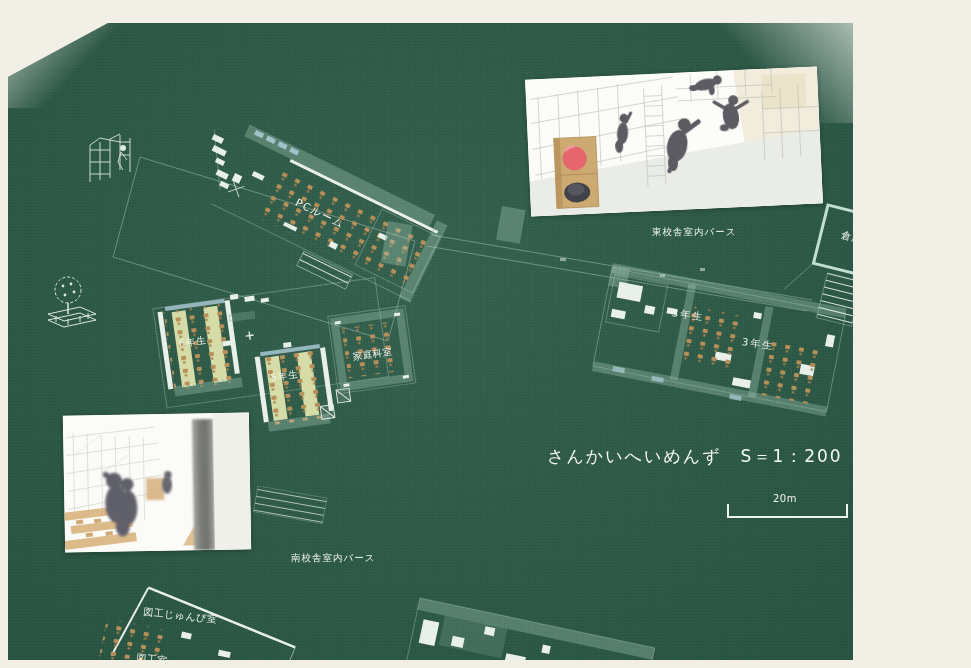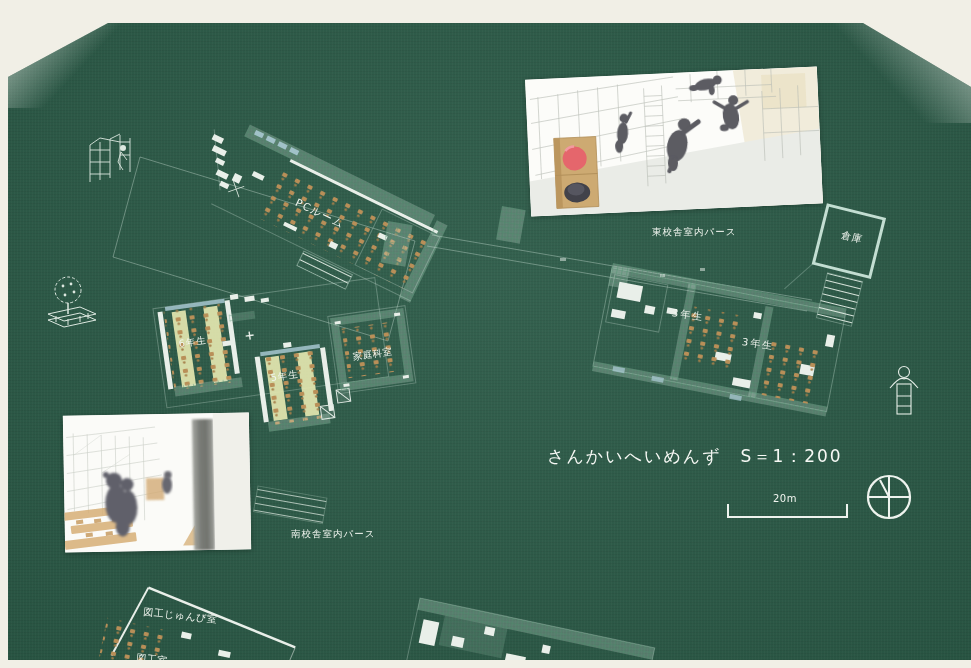--- a/index.html
+++ b/index.html
@@ -1,18 +1,18 @@
 <!DOCTYPE html>
 <html><head>
 <meta charset="utf-8">
 <style>
   html,body{margin:0;padding:0;}
   body{width:971px;height:668px;position:relative;background:#f1efe6;
        font-family:"DejaVu Sans","Liberation Sans",sans-serif;overflow:hidden;}
-  #board{position:absolute;left:8px;top:23px;width:963px;height:637px;
+  #board{position:absolute;left:8px;top:23px;width:845px;height:637px;
          background-color:#2b5a47;
          background-image:
            radial-gradient(ellipse at 50% 40%, rgba(255,255,255,.045), rgba(0,0,0,.07)),
            repeating-linear-gradient(0deg, rgba(0,0,0,.05) 0 1px, transparent 1px 3px),
            repeating-linear-gradient(90deg, rgba(255,255,255,.025) 0 1px, transparent 1px 3px);
          clip-path:polygon(100px 0, 855px 0, 100% 64px, 100% 100%, 0 100%, 0 54px);
          overflow:hidden;}
   .shade-tl{position:absolute;left:0;top:0;width:130px;height:85px;
             background:linear-gradient(133deg, rgba(198,212,202,.85), rgba(198,212,202,0) 55%);}
   .shade-tr{position:absolute;right:0;top:0;width:160px;height:100px;
@@ -26,21 +26,21 @@
   #lbl-pc{left:299px;top:196px;font-size:10.5px;letter-spacing:1.5px;transform:rotate(26deg);}
   #lbl-homeec{left:352px;top:351px;font-size:9.5px;letter-spacing:.5px;transform:rotate(-8deg);}
   #lbl-g6{left:178px;top:338px;font-size:9.5px;letter-spacing:1px;transform:rotate(-8deg);}
   #lbl-g5{left:270px;top:372px;font-size:9.5px;letter-spacing:1px;transform:rotate(-8deg);}
   #lbl-g3a{left:673px;top:306px;font-size:10px;letter-spacing:2px;transform:rotate(8deg);}
   #lbl-g3b{left:743px;top:335px;font-size:10px;letter-spacing:2px;transform:rotate(8deg);}
   #lbl-storage{left:843px;top:228px;font-size:10px;letter-spacing:1px;transform:rotate(14deg);}
   #lbl-artprep{left:144px;top:605px;font-size:10px;letter-spacing:.5px;transform:rotate(6deg);}
   #lbl-artroom{left:137px;top:651px;font-size:10px;letter-spacing:.5px;transform:rotate(6deg);}
   #caption-east{left:652px;top:226px;font-size:9.5px;letter-spacing:1px;}
-  #caption-south{left:291px;top:528px;font-size:9.5px;letter-spacing:1px;}
+  #caption-south{left:291px;top:552px;font-size:9.5px;letter-spacing:1px;}
   #title{left:511px;top:445px;font-size:17px;letter-spacing:2px;color:#f7f9f5;margin-left:36px;}
   #scale-bar{position:absolute;left:727px;top:504px;width:117px;height:12px;
              border-left:2px solid #eef3ee;border-right:2px solid #eef3ee;border-bottom:2px solid #eef3ee;}
   #scale-label{position:absolute;left:44px;top:-11px;font-size:10px;color:#f2f6f0;letter-spacing:.5px;}
 </style>
 </head>
 <body>
 
 <div id="board">
   <div class="shade-tl"></div>

